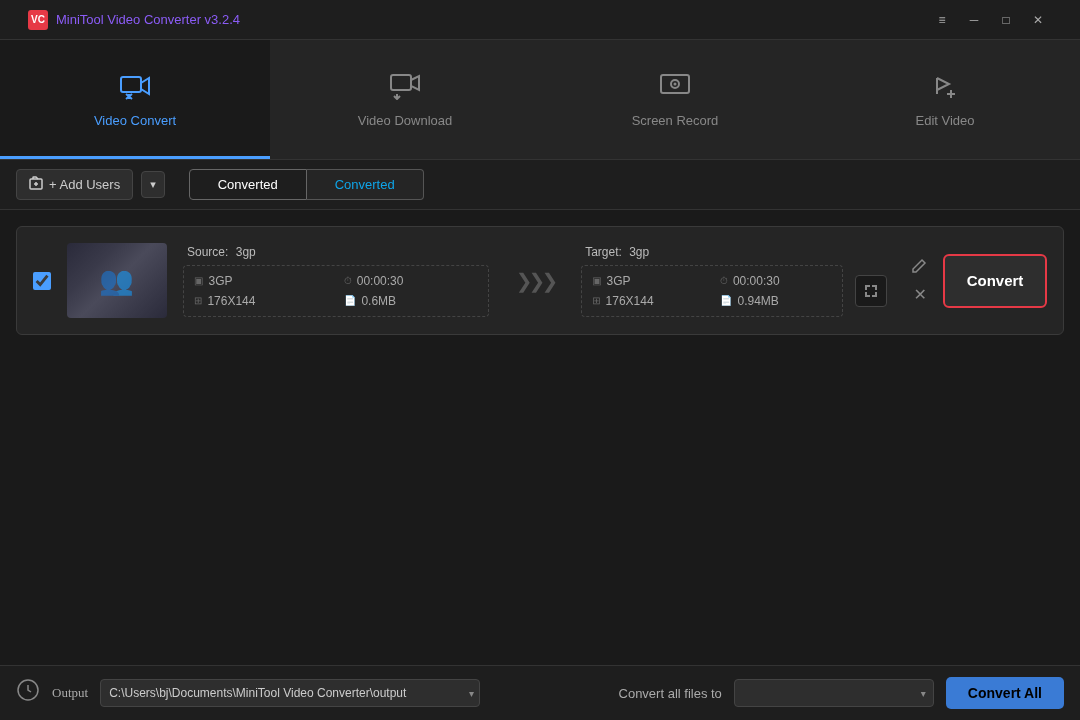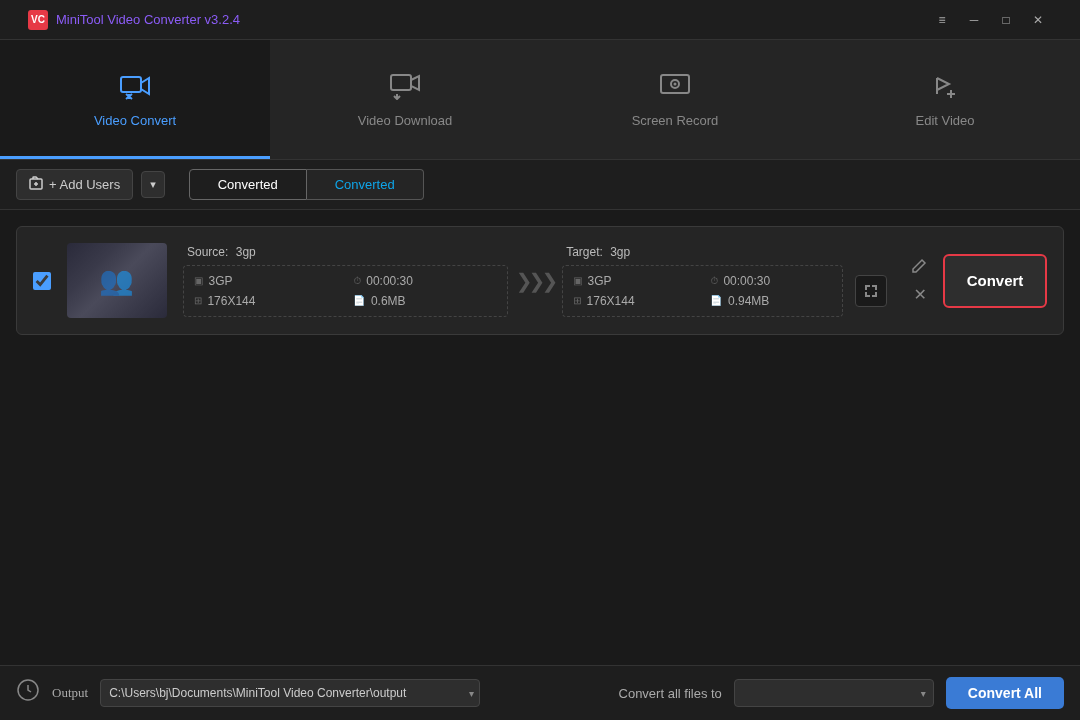--- a/index.html
+++ b/index.html
@@ -198,21 +198,21 @@
       content: '👥';
       font-size: 28px;
       opacity: 0.6;
     }
 
     
     .file-info {
       flex: 1;
       display: flex;
       align-items: center;
-      gap: 0;
+      gap: 19px;
     }
     .source-block, .target-block {
       flex: 1;
     }
     .info-label {
       font-size: 12px;
       color: #888;
       margin-bottom: 6px;
     }
     .info-label span {
@@ -375,21 +375,21 @@
       top: 50%;
       transform: translateY(-50%);
       color: #888;
       font-size: 10px;
       pointer-events: none;
     }
     #convert-all-btn {
       background: #3a7bd5;
       border: none;
       border-radius: 5px;
-      color: #ffffff;
+      color: #000000;
       padding: 8px 22px;
       font-size: 14px;
       font-weight: 600;
       cursor: pointer;
       white-space: nowrap;
     }
 
     .relative { position: relative; }
   </style>
 </head>

